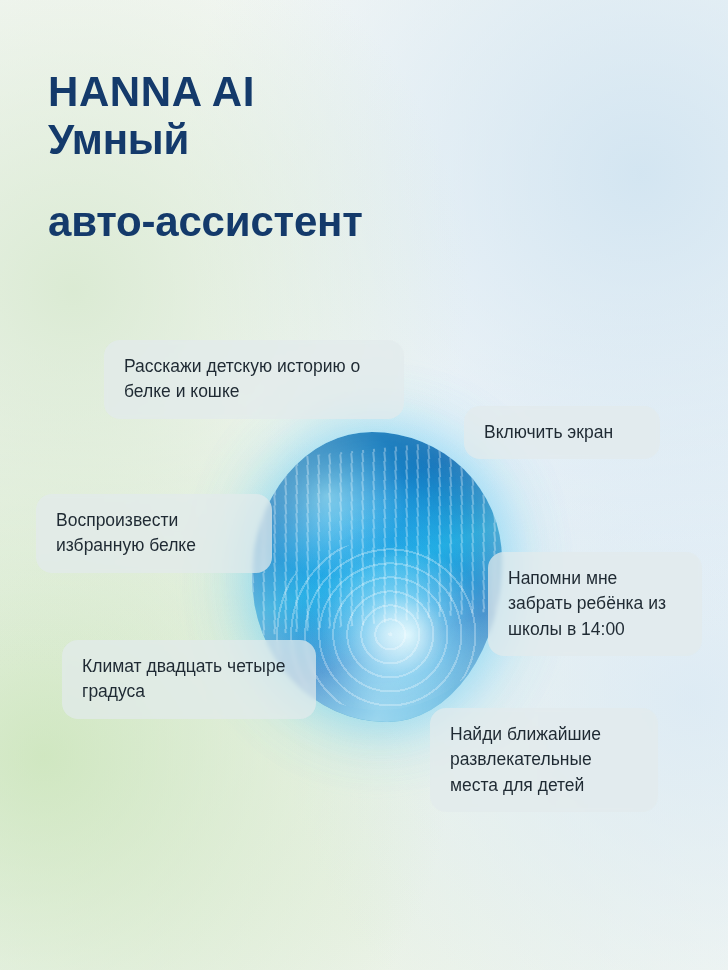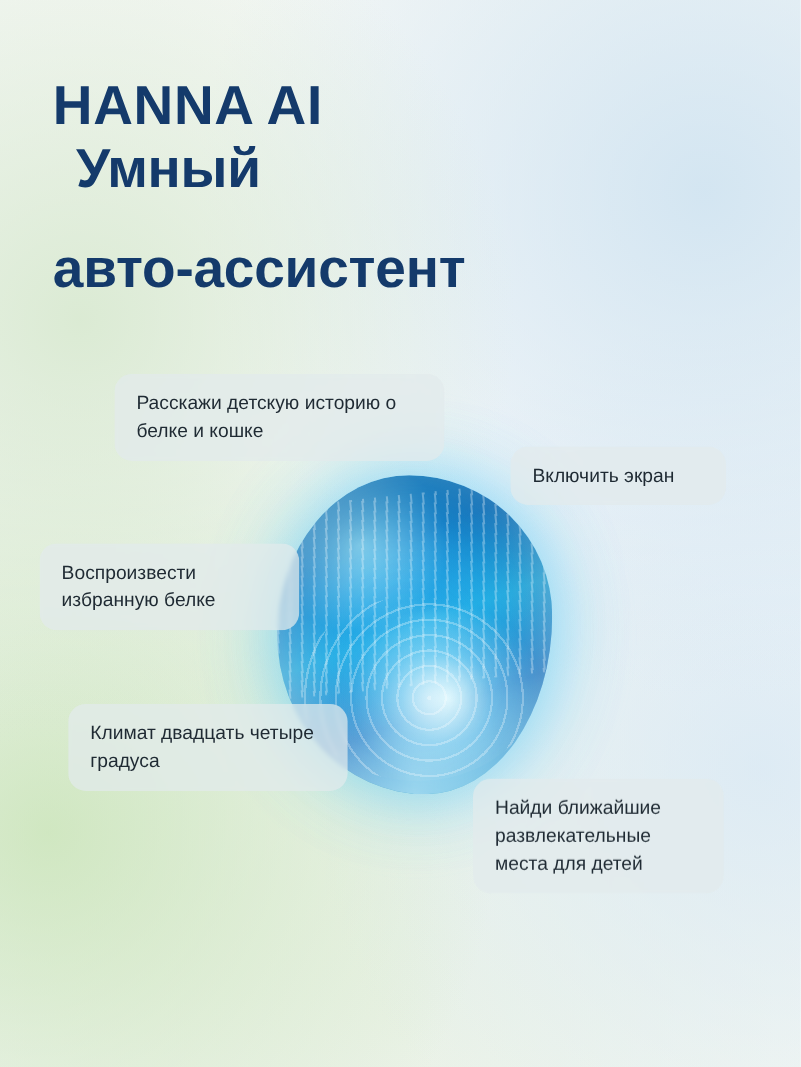--- a/index.html
+++ b/index.html
@@ -28,30 +28,30 @@
       linear-gradient(155deg, #f4f7f4 0%, #f7f9fa 38%, #f3f7f9 62%, #f7f9f6 100%);
   }
 
   
   .headline {
     position: absolute;
     left: 48px;
     top: 68px;
     width: 560px;
     color: #143a6b;
-    font-size: 50px;
+    font-size: 42px;
     line-height: 1.14;
     font-weight: 700;
     letter-spacing: -0.2px;
   }
   .headline .brand {
     display: block;
     letter-spacing: 0.6px;
   }
-  .headline .sub1 { display: block; margin-left: 21px; }
+  .headline .sub1 { display: block; }
   .headline .sub2 { display: block; margin-top: 34px; }
 
   
   .orb-wrap {
     position: absolute;
     left: 252px;
     top: 432px;
     width: 250px;
     height: 290px;
   }
@@ -170,20 +170,23 @@
   </div>
 
   <div class="bubble b-screen">
     <span>Включить экран</span>
   </div>
 
   <div class="bubble b-music">
     <span>Воспроизвести избранную белке</span>
   </div>
 
+  <div class="bubble b-remind">
+    <span>Напомни мне забрать ребёнка из школы в 14:00</span>
+  </div>
 
   <div class="bubble b-climate">
     <span>Климат двадцать четыре градуса</span>
   </div>
 
 
   <div class="bubble b-places">
     <span>Найди ближайшие развлекательные места для детей</span>
   </div>
 

